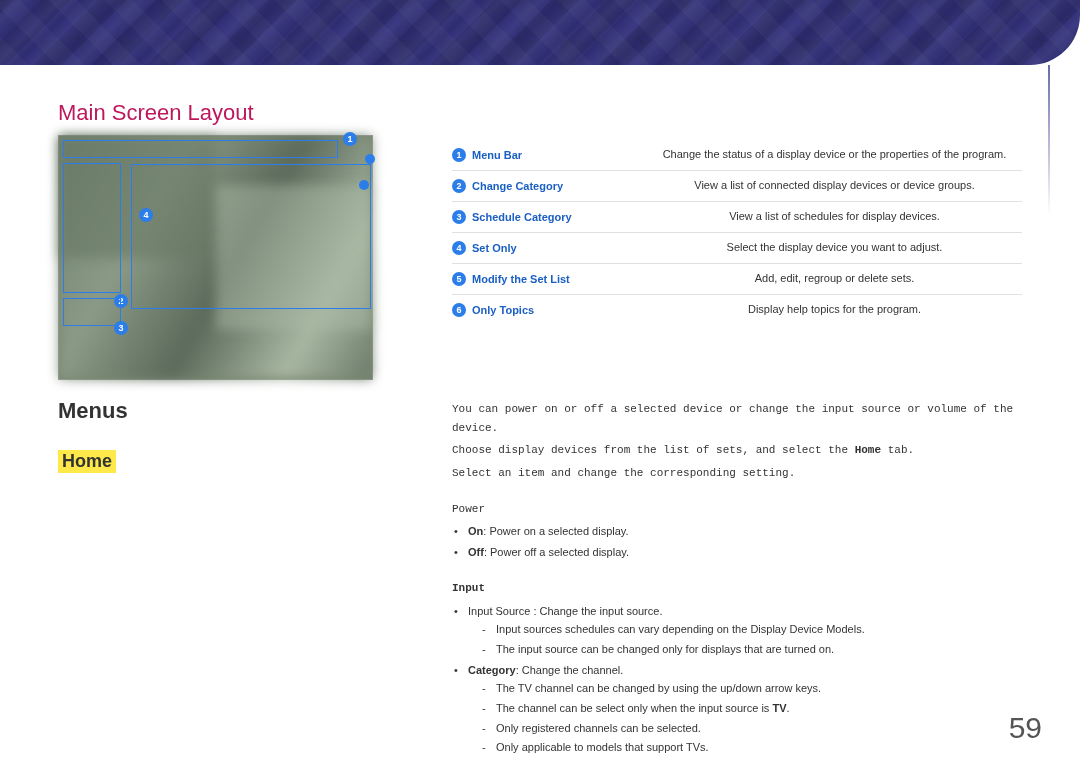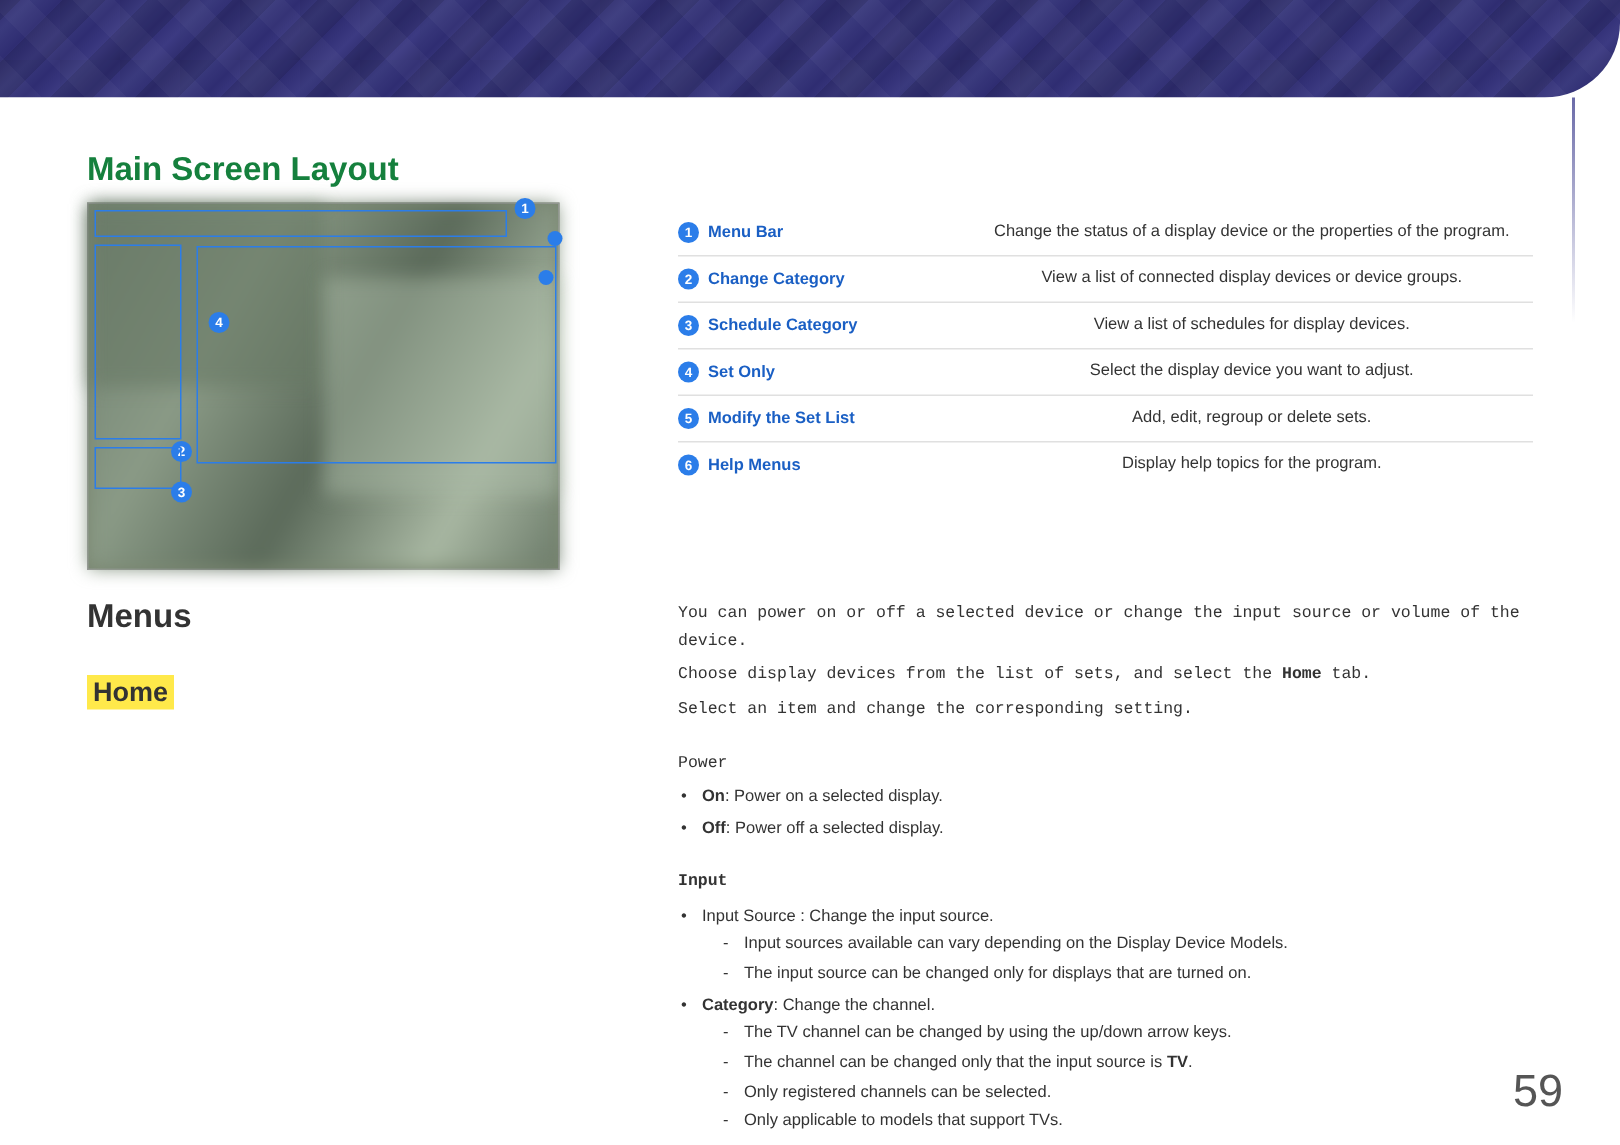--- a/index.html
+++ b/index.html
@@ -34,22 +34,22 @@
     width: 2px;
     height: 150px;
     background: linear-gradient(#6a6aa8, transparent);
   }
 
   .title-main {
     position: absolute;
     left: 58px;
     top: 100px;
     font-size: 22px;
-    color: #15803d;
-    font-weight: 700;
+    color: #be185d;
+    font-weight: 400;
   }
 
   .screenshot-box {
     position: absolute;
     left: 58px;
     top: 135px;
     width: 315px;
     height: 245px;
     background: #7a8771;
     border: 1px solid #999;
@@ -220,21 +220,21 @@
   <div class="legend-row">
     <div class="legend-label">
         <span class="legend-num">5</span>
         <span>Modify the Set List</span>
       </div>
     <div class="legend-desc">Add, edit, regroup or delete sets.</div>
   </div>
   <div class="legend-row">
     <div class="legend-label">
         <span class="legend-num">6</span>
-        <span>Help Menus</span>
+        <span>Only Topics</span>
       </div>
     <div class="legend-desc">Display help topics for the program.</div>
   </div>
 </div>
 
 <div class="title-menus">Menus</div>
 <div class="title-home">Home</div>
 
 <div class="body-text">
   <p>You can power on or off a selected device or change the input source or volume of the device.</p>
@@ -244,28 +244,28 @@
   <p class="sect-head">Power</p>
   <ul class="bullets">
     <li><span class="bold">On</span><span>: Power on a selected display.</span></li>
     <li><span class="bold">Off</span><span>: Power off a selected display.</span></li>
   </ul>
 
   <p class="sect-head bold">Input</p>
   <ul class="bullets">
     <li><span>Input Source : Change the input source.</span>
       <ul class="dashes">
-        <li>Input sources available can vary depending on the Display Device Models.</li>
+        <li>Input sources schedules can vary depending on the Display Device Models.</li>
         <li>The input source can be changed only for displays that are turned on.</li>
       </ul>
     </li>
     <li><span class="bold">Category</span><span>: Change the channel.</span>
       <ul class="dashes">
         <li>The TV channel can be changed by using the up/down arrow keys.</li>
-        <li><span>The channel can be changed only that the input source is </span><span class="bold">TV</span><span>.</span></li>
+        <li><span>The channel can be select only when the input source is </span><span class="bold">TV</span><span>.</span></li>
         <li>Only registered channels can be selected.</li>
         <li>Only applicable to models that support TVs.</li>
       </ul>
     </li>
   </ul>
 </div>
 
 <div class="pagenum">59</div>
 
 </body></html>

